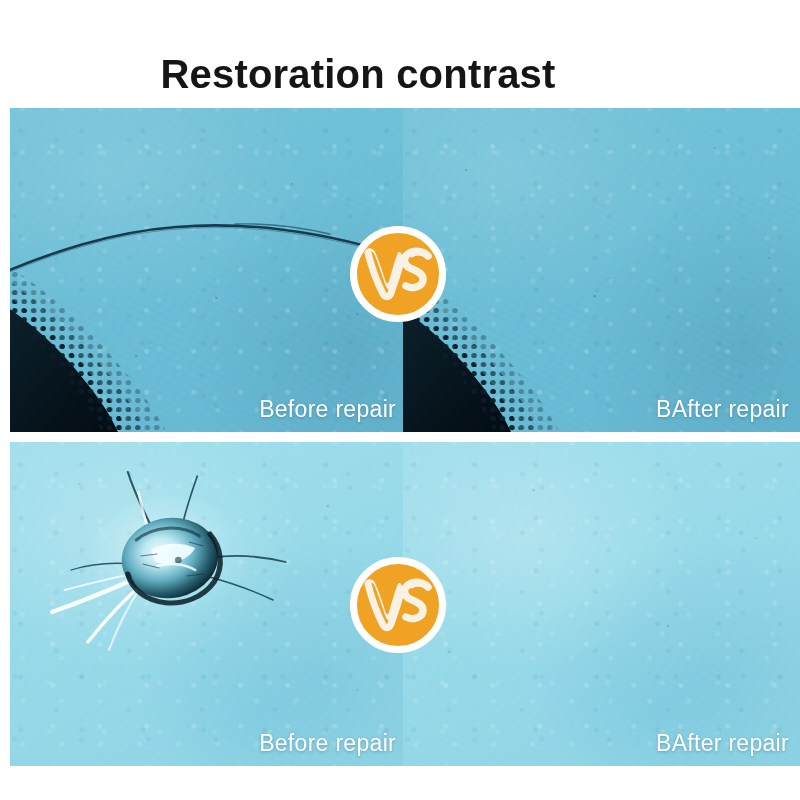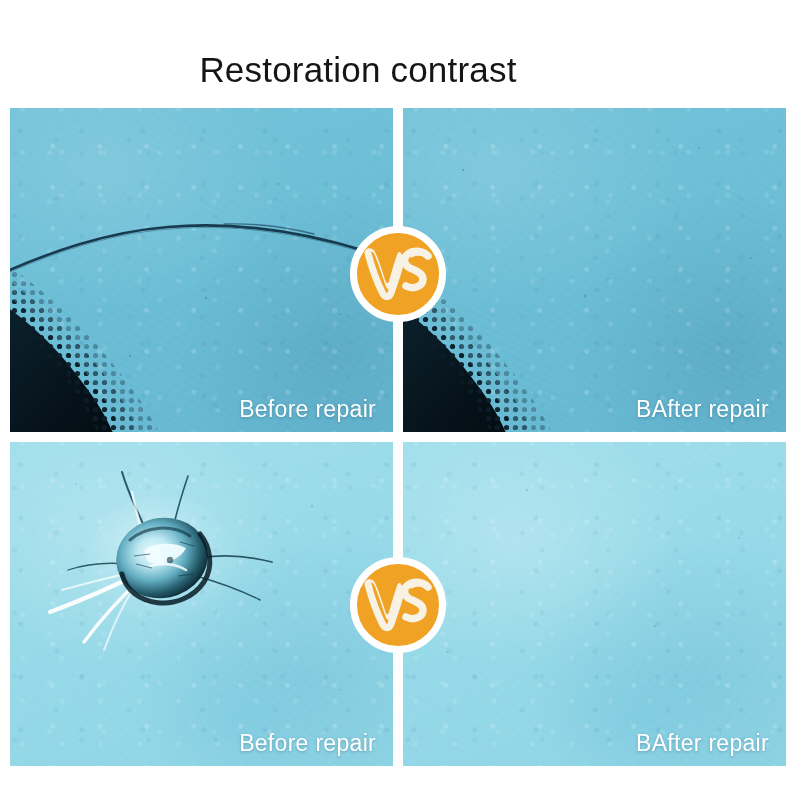--- a/index.html
+++ b/index.html
@@ -23,40 +23,41 @@
     background: #ffffff;
   }
 
   
   .page-title {
     position: absolute;
     left: 0;
     top: 27px;
     width: 716px;
     text-align: center;
-    font-size: 35px;
-    font-weight: 400;
+    font-size: 40px;
+    font-weight: 700;
     color: #151515;
     letter-spacing: 0.2px;
     line-height: 40px;
   }
 
   
   .compare-grid {
     position: absolute;
     left: 10px;
     top: 108px;
     width: 776px;
     height: 658px;
     background: #ffffff;
   }
 
   .panel {
     position: absolute;
     overflow: hidden;
+    padding-left: 20px;
   }
   .panel-tl { left: 0;     top: 0;     width: 383px; height: 324px; }
   .panel-tr { left: 393px; top: 0;     width: 383px; height: 324px; }
   .panel-bl { left: 0;     top: 334px; width: 383px; height: 324px; }
   .panel-br { left: 393px; top: 334px; width: 383px; height: 324px; }
 
   .panel-photo {
     position: absolute;
     inset: 0;
   }

